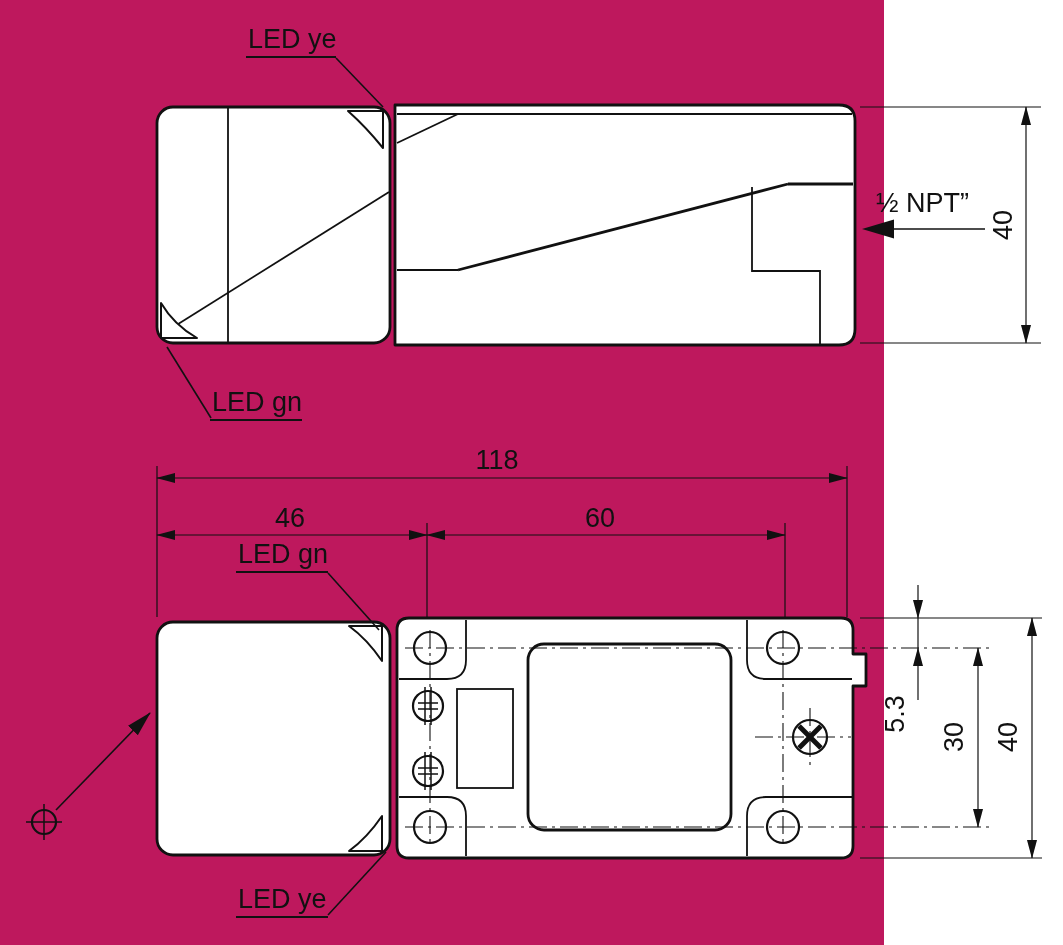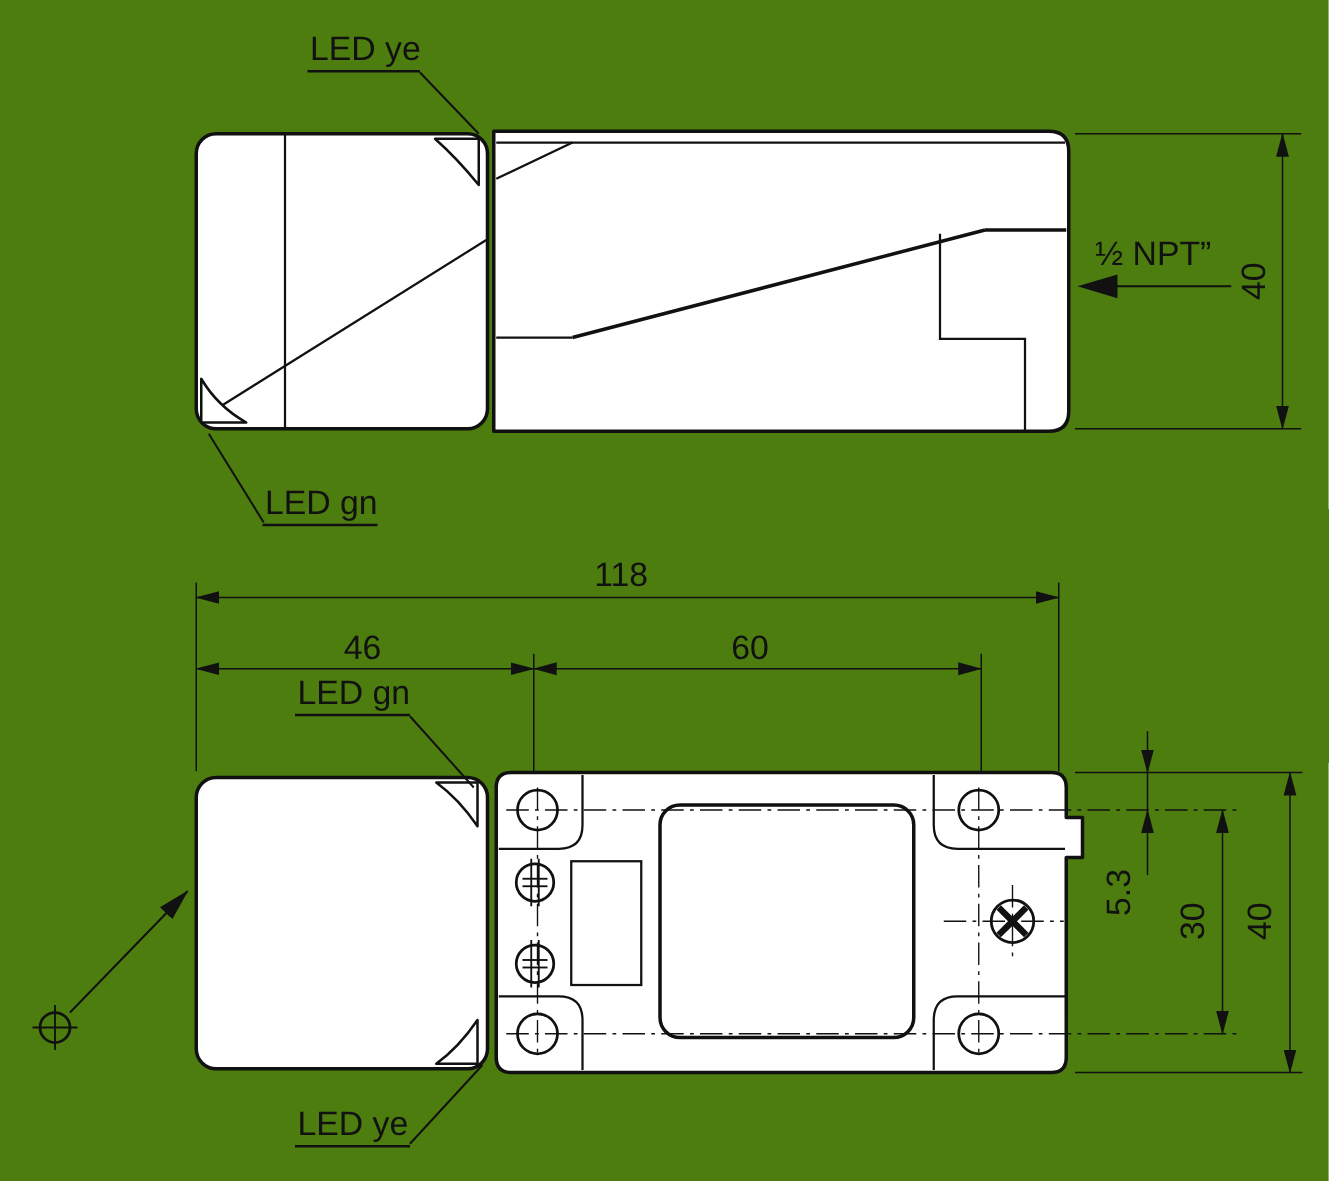--- a/index.html
+++ b/index.html
@@ -1,16 +1,16 @@
 <!DOCTYPE html>
 <html><head>
 <meta charset="utf-8">
 <style>
   html,body { margin:0; padding:0; background:#ffffff; }
-  .stage { width:1063px; height:945px; position:relative; background:#4d7c0f; }
+  .stage { width:884px; height:945px; position:relative; background:#be185d; }
   svg text { font-family:"Liberation Sans","DejaVu Sans",sans-serif; font-size:27px; fill:#111111; }
   .outline   { fill:#ffffff; stroke:#111111; stroke-width:2.8; stroke-linejoin:round; }
   .feat      { fill:none; stroke:#111111; stroke-width:1.8; }
   .feat-thick{ fill:none; stroke:#111111; stroke-width:2.8; }
   .led       { fill:#ffffff; stroke:#111111; stroke-width:2; stroke-linejoin:round; }
   .dim       { fill:none; stroke:#111111; stroke-width:1.2; }
   .cl        { fill:none; stroke:#111111; stroke-width:1.1; stroke-dasharray:18 5 3 5; }
   .leader    { fill:none; stroke:#111111; stroke-width:1.6; }
   .ul        { stroke:#111111; stroke-width:2; }
   .hole      { fill:none; stroke:#111111; stroke-width:2.2; }

